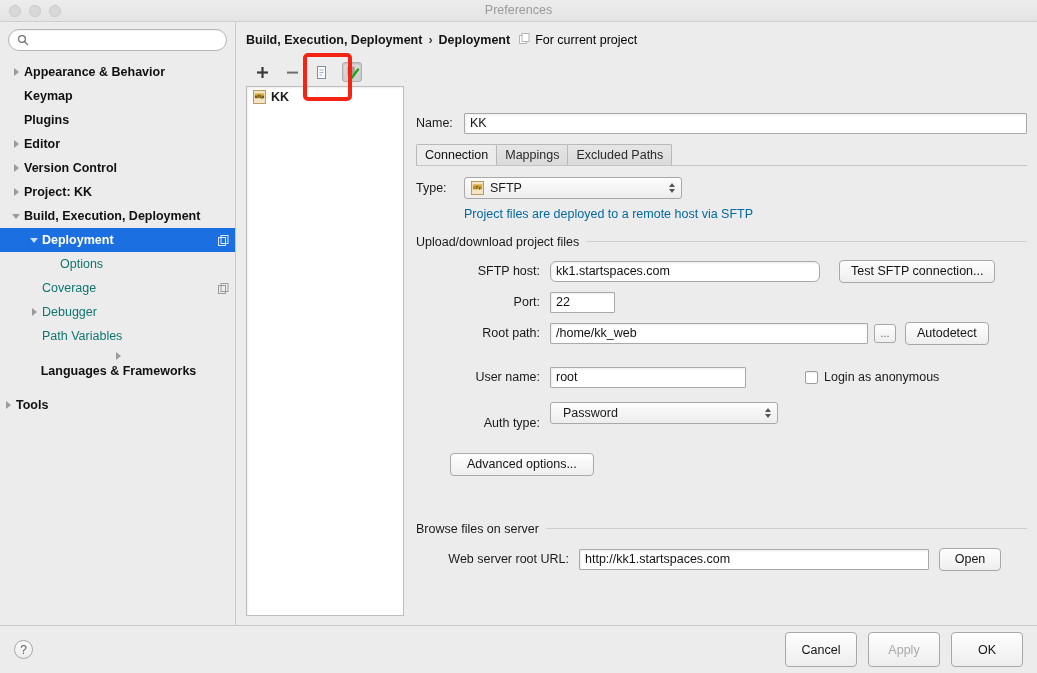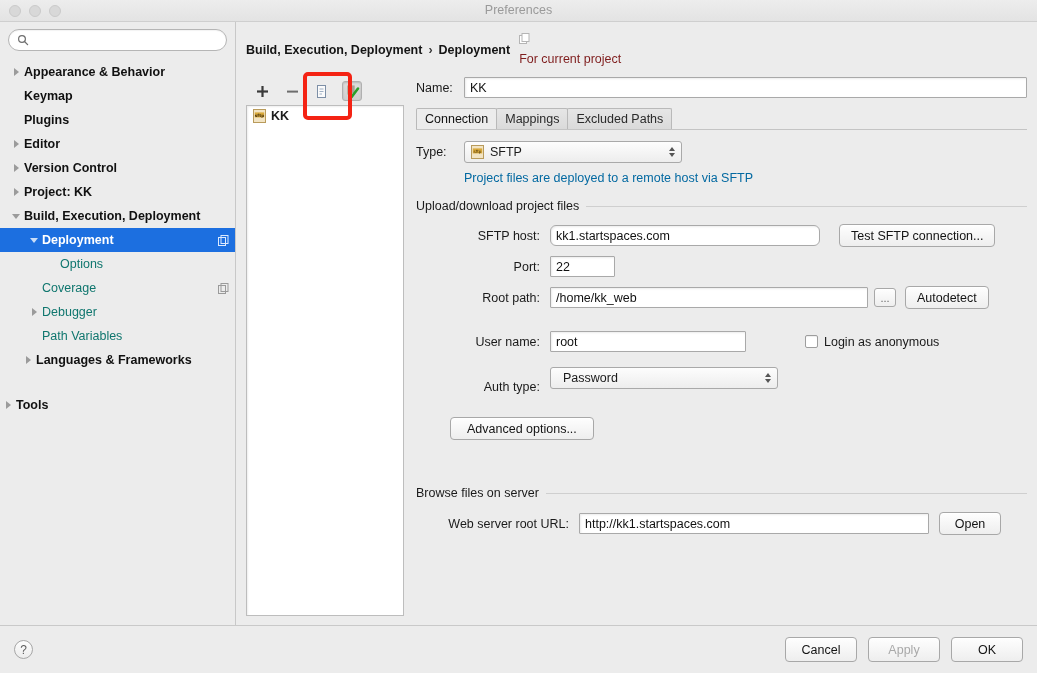--- a/index.html
+++ b/index.html
@@ -128,22 +128,22 @@
   }
   #crumb {
     padding: 11px 0 0 10px;
     display: flex; align-items: center;
     font-size: 12.5px;
     white-space: nowrap;
   }
   #crumb .b { font-weight: bold; color: #141414; }
   #crumb .sep { margin: 0 6px; color: #3a3a3a; font-weight: bold; }
   #crumb .scope {
-    color: #7f1d1d; margin-left: 9px;
-    display: flex; align-items: flex-start; gap: 5px; flex-direction: column;
+    color: #000000; margin-left: 9px;
+    display: flex; align-items: flex-end; gap: 5px;
   }
 
   #content {
     flex: 1 1 auto;
     display: flex;
     padding: 11px 10px 0 10px;
     min-height: 0;
   }
 
   
@@ -192,21 +192,21 @@
     padding: 0 6px;
     font-size: 12.5px; font-weight: bold;
     color: #1d1d1d;
   }
 
   
   #formcol {
     flex: 1 1 auto;
     padding-left: 12px;
     min-width: 0;
-    display: flex; flex-direction: column;
+    display: flex; flex-direction: column; justify-content: center;
   }
 
   .row { display: flex; align-items: center; }
   .lbl-r {
     text-align: right;
     font-size: 12.5px;
     color: #1a1a1a;
     flex: 0 0 auto;
   }
 
@@ -321,21 +321,21 @@
   #help {
     width: 19px; height: 19px;
     border-radius: 50%;
     border: 1px solid #a6a6a6;
     background: linear-gradient(to bottom,#fdfdfd,#ececec);
     display: flex; align-items: center; justify-content: center;
     font-size: 12px; color: #5d5d5d;
     cursor: default;
   }
   #footer-btns { margin-left: auto; display: flex; gap: 11px; }
-  #footer-btns .btn { min-width: 72px; height: 25px; text-align: center; }
+  #footer-btns .btn { min-width: 72px; height: 35px; text-align: center; }
 </style>
 </head>
 <body>
 
 <div id="window">
 
   <div id="titlebar">
     <div id="traffic">
       <div class="light"></div>
       <div class="light"></div>
@@ -427,21 +427,21 @@
           <div class="tree-row plain" style="padding-left: 26px;">
             <span class="tw">
               <span class="arrow-r"></span>
             </span>
             <span class="lbl">Debugger</span>
           </div>
           <div class="tree-row plain" style="padding-left: 26px;">
             <span class="tw"></span>
             <span class="lbl">Path Variables</span>
           </div>
-          <div class="tree-row bold" style="padding-left: 20px;">
+          <div class="tree-row bold" style="padding-left: 8px; flex-direction: column;">
             <span class="tw">
               <span class="arrow-r"></span>
             </span>
             <span class="lbl">Languages &amp; Frameworks</span>
           </div>
           <div class="tree-row bold" style="padding-left: 0; margin-top: 21px;">
             <span class="tw">
               <span class="arrow-r"></span>
             </span>
             <span class="lbl">Tools</span>

